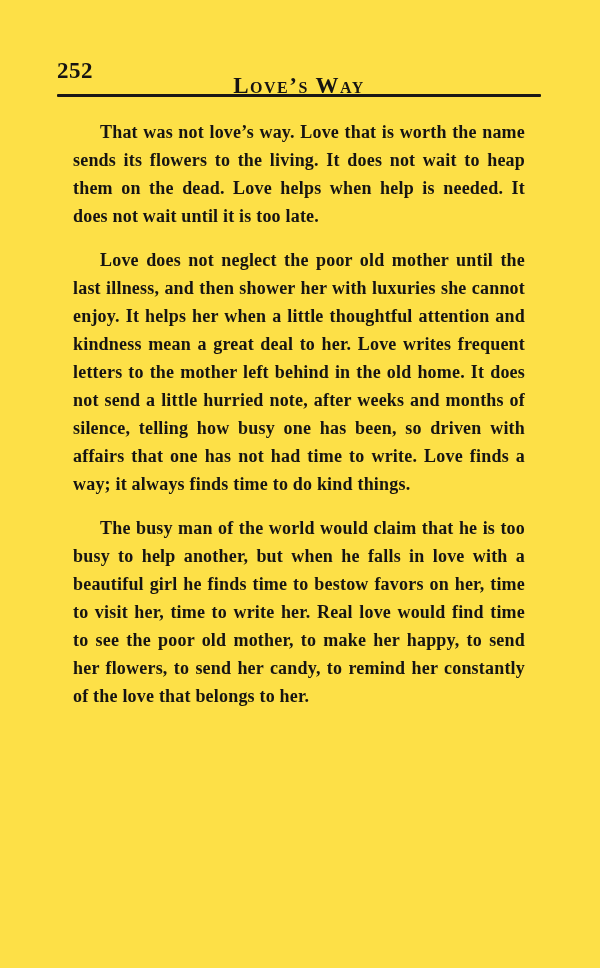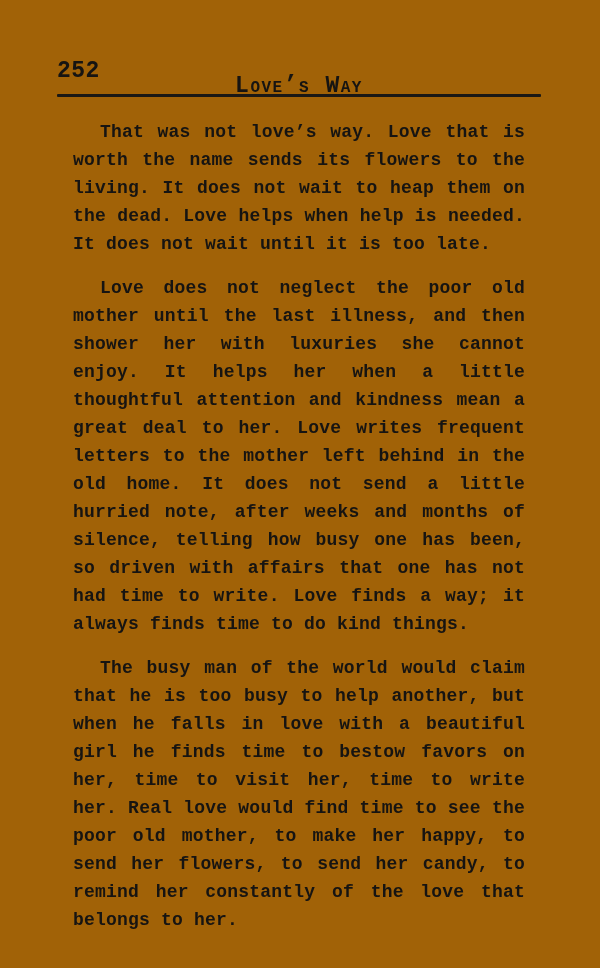--- a/index.html
+++ b/index.html
@@ -4,23 +4,23 @@
 <style>
   html, body {
     margin: 0;
     padding: 0;
     background: #ffffff;
   }
   .page {
     position: relative;
     width: 600px;
     height: 968px;
-    background: #a16207;
+    background: #fde047;
     color: #161412;
-    font-family: Liberation Mono, monospace;
+    font-family: Liberation Serif, serif;
     overflow: hidden;
   }
   .page-header {
     position: relative;
     margin: 58px 59px 0 57px;
     height: 28px;
   }
   .page-number {
     position: absolute;
     left: 0;

